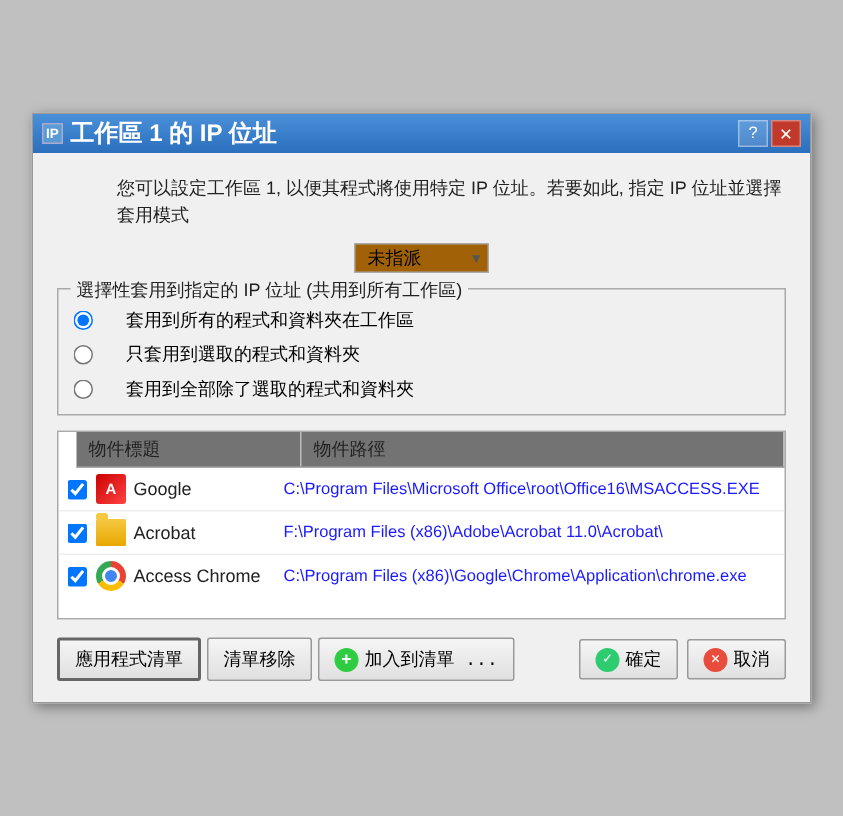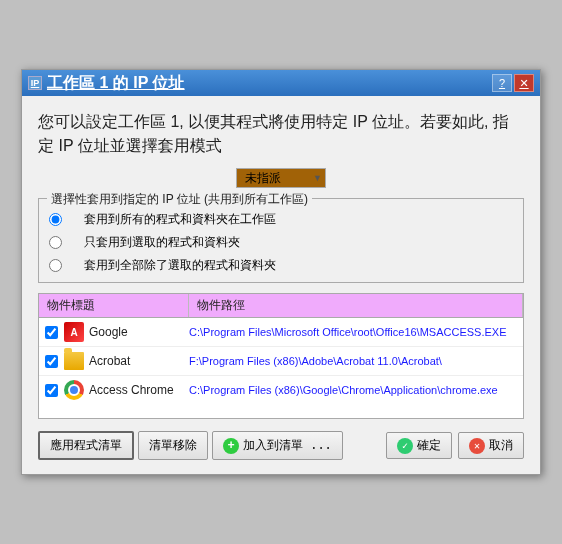--- a/index.html
+++ b/index.html
@@ -25,21 +25,20 @@
 
     .title-bar {
       background: linear-gradient(to bottom, #4a90d9, #2b6fbd);
       color: white;
       padding: 4px 6px;
       display: flex;
       align-items: center;
       justify-content: space-between;
       height: 26px;
       user-select: none;
-      text-decoration: underline;
     }
 
     .title-bar-left {
       display: flex;
       align-items: center;
       gap: 5px;
     }
 
     .title-icon {
       width: 14px;
@@ -79,23 +78,24 @@
     .title-btn.close { background: #c0392b; }
 
     .content {
       padding: 14px 16px 12px 16px;
       display: flex;
       flex-direction: column;
       gap: 10px;
     }
 
     .description {
-      font-size: 16px;
+      font-size: 12px;
       color: #222;
       line-height: 1.5;
+      margin-left: 40px;
     }
 
     .dropdown-row {
       display: flex;
       justify-content: center;
     }
 
     .dropdown-select {
       padding: 2px 20px 2px 8px;
       border: 1px solid #aaa;
@@ -159,22 +159,23 @@
     }
 
     .table-container {
       border: 1px solid #aaa;
       background: white;
       overflow: hidden;
     }
 
     .table-header {
       display: flex;
-      background: #f0abfc;
+      background: #737373;
       border-bottom: 1px solid #aaa;
+      margin-left: 12px;
     }
 
     .th {
       padding: 3px 8px;
       font-size: 12px;
       font-weight: normal;
       color: #222;
       border-right: 1px solid #bbb;
     }
 

